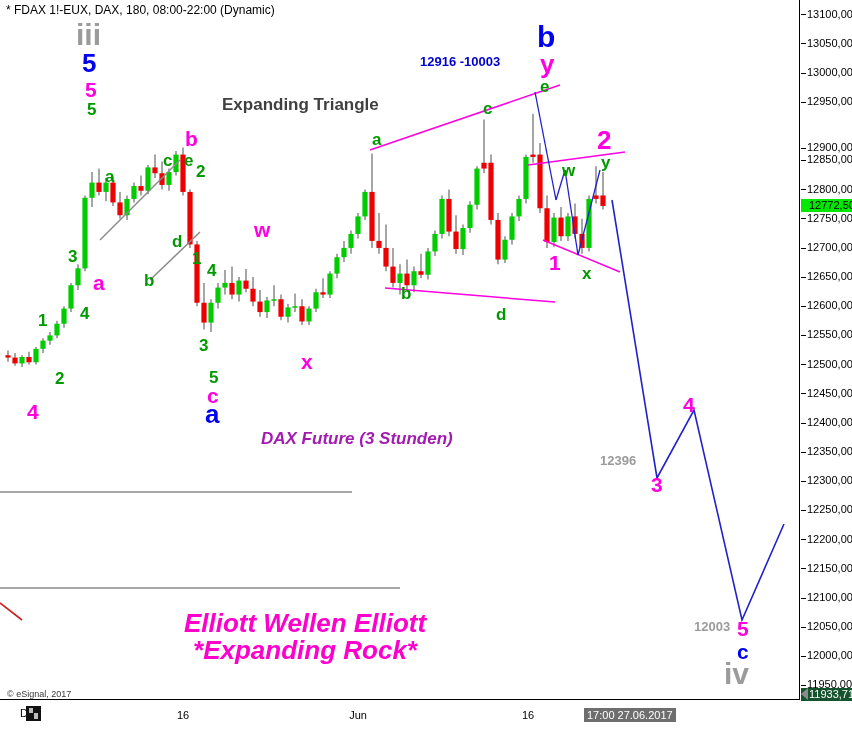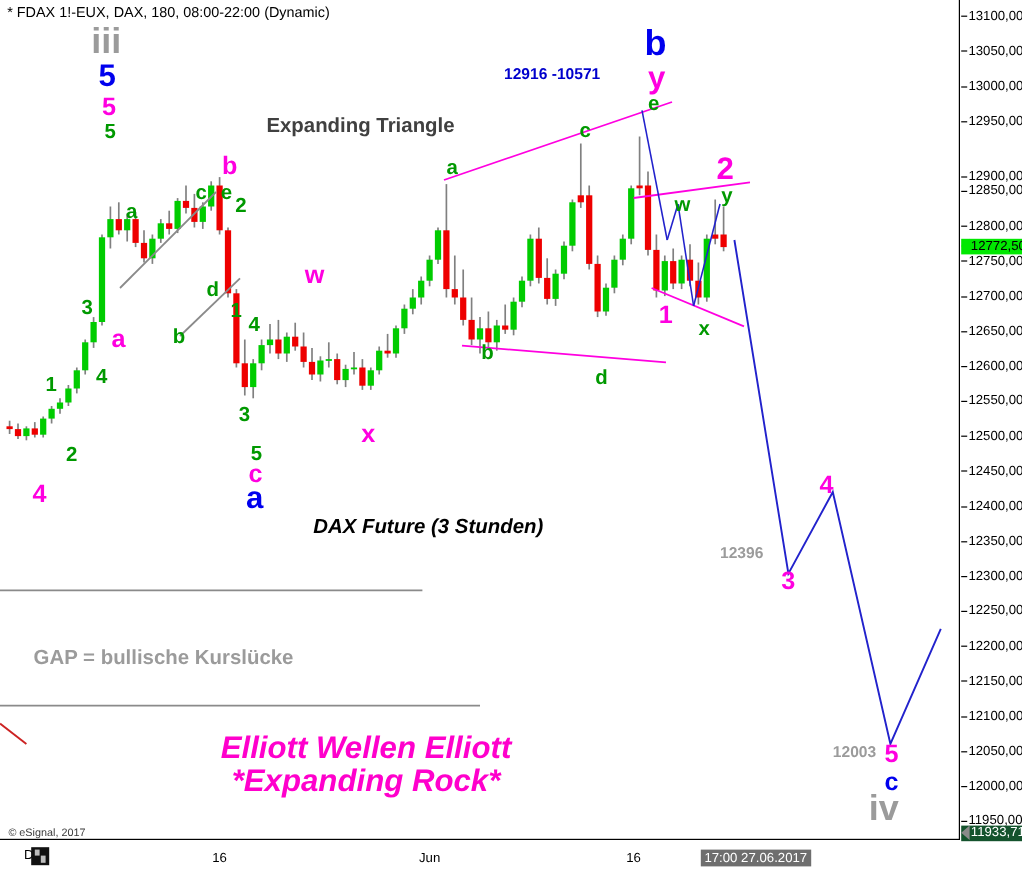--- a/index.html
+++ b/index.html
@@ -45,21 +45,21 @@
   .dyn-icon:after{content:"";position:absolute;left:8px;top:7px;width:4px;height:6px;
      background:#bdbdbd;}
   .copyright{position:absolute;left:7px;top:-12px;font-size:9px;color:#3a3a3a;}
 
   
   .ann{position:absolute;white-space:nowrap;line-height:1;}
   .w-lbl{font-weight:bold;}
 
   .t-exptri{font-size:17px;font-weight:bold;color:#404040;}
   .t-target{font-size:13px;font-weight:bold;color:#0000cc;}
-  .t-daxfut{font-size:17px;font-weight:bold;font-style:italic;color:#000000;}
+  .t-daxfut{font-size:17px;font-weight:bold;font-style:italic;color:#a21caf;}
   .t-gap{font-size:17px;font-weight:bold;color:#9b9b9b;}
   .t-elliott{font-size:26px;font-weight:bold;font-style:italic;color:#ff00cc;
              text-align:center;line-height:1.05;}
   .t-price{font-size:13px;font-weight:bold;color:#9b9b9b;}
 
   svg.overlay{position:absolute;left:0;top:0;width:800px;height:700px;
               pointer-events:none;}
 </style>
 </head>
 <body>
@@ -262,25 +262,24 @@
       <g id="proj-g">
           <polyline points="612,200 657,478 694,410 742,620 784,524" fill="none" stroke="#2222cc" stroke-width="1.6"></polyline>
         </g>
     </svg>
   </div>
 
   <div class="chart-title">* FDAX 1!-EUX, DAX, 180, 08:00-22:00 (Dynamic)</div>
 
   <div class="ann t-exptri" style="left:222px;top:96px;">Expanding Triangle</div>
 
-  <div class="ann t-target" style="left:420px;top:55px;">12916 -10571</div>
+  <div class="ann t-target" style="left:420px;top:55px;">12916 -10003</div>
 
   <div class="ann t-daxfut" style="left:261px;top:430px;">DAX Future (3 Stunden)</div>
 
-  <div class="ann t-gap" style="left:28px;top:539px;">GAP = bullische Kurslücke</div>
 
   <div class="ann t-elliott" style="left:110px;top:610px;width:390px;">
     <div>Elliott Wellen Elliott</div>
     <div>*Expanding Rock*</div>
   </div>
 
   <div class="ann t-price" style="left:600px;top:454px;">12396</div>
 
   <div class="ann t-price" style="left:694px;top:620px;">12003</div>
 

